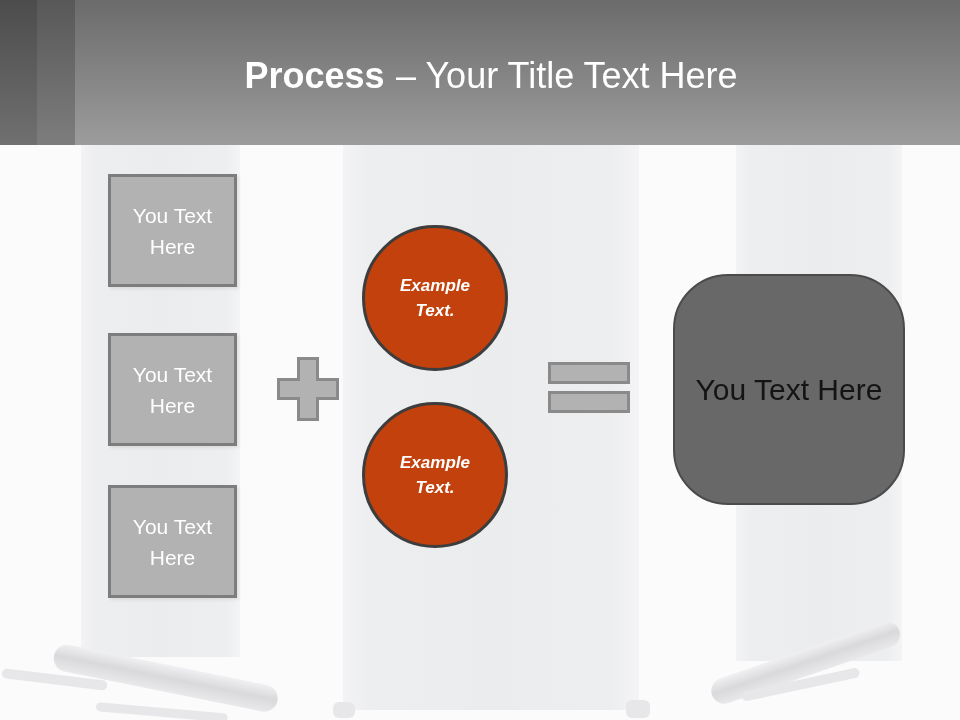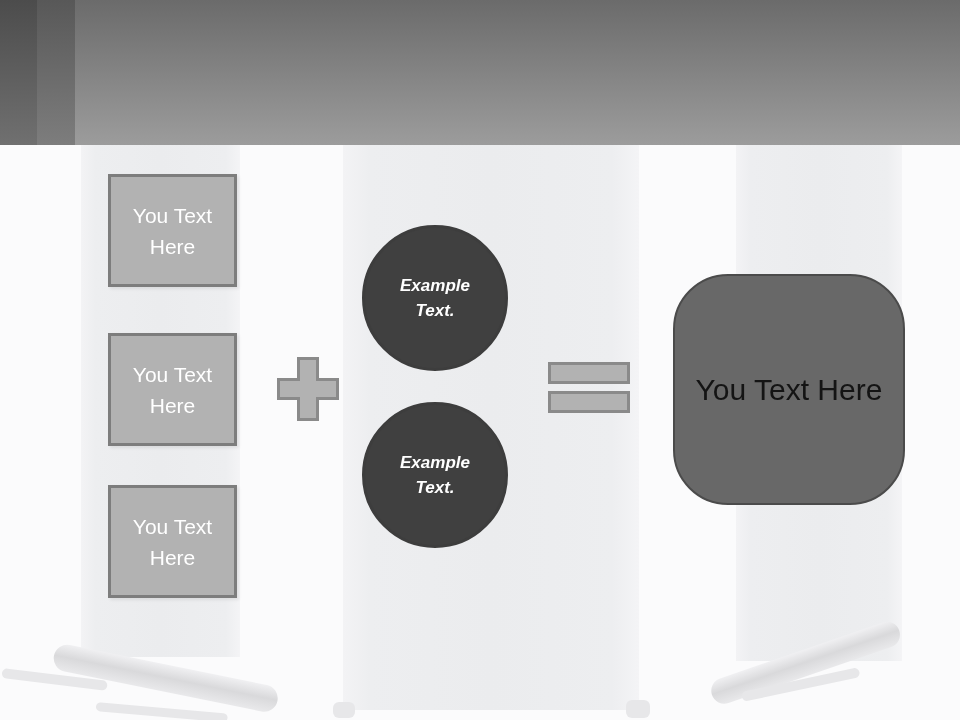--- a/index.html
+++ b/index.html
@@ -79,21 +79,21 @@
     position: absolute; left: 0; width: 82px; height: 22px;
     background: #b2b2b2; border: 3px solid #8a8a8a;
   }
   .equals-bar-1 { top: 0; }
   .equals-bar-2 { top: 29px; }
 
   
   .example-circle {
     position: absolute; left: 362px; width: 146px; height: 146px;
     border-radius: 50%;
-    background: #404040; border: 3px solid #3d3d3d;
+    background: #c2410c; border: 3px solid #3d3d3d;
     display: flex; align-items: center; justify-content: center;
     text-align: center; color: #ffffff;
     font-weight: bold; font-style: italic;
     font-size: 17px; line-height: 25px;
   }
   .example-circle-1 { top: 225px; }
   .example-circle-2 { top: 402px; }
   .example-circle .circle-label { display: inline-block; width: 92px; }
 
   
@@ -119,20 +119,23 @@
     <div class="foot foot-l2"></div>
     <div class="foot foot-r1"></div>
     <div class="foot foot-m1"></div>
     <div class="foot foot-m2"></div>
   </div>
 
   <div class="header-band">
     <div class="header-strip-1"></div>
     <div class="header-strip-2"></div>
   </div>
+  <div class="page-title">
+    <span class="t-bold">Process</span><span class="t-rest">– Your Title Text Here</span>
+  </div>
 
   <div class="input-box input-box-1">
     <span>You Text Here</span>
   </div>
   <div class="input-box input-box-2">
     <span>You Text Here</span>
   </div>
   <div class="input-box input-box-3">
     <span>You Text Here</span>
   </div>

